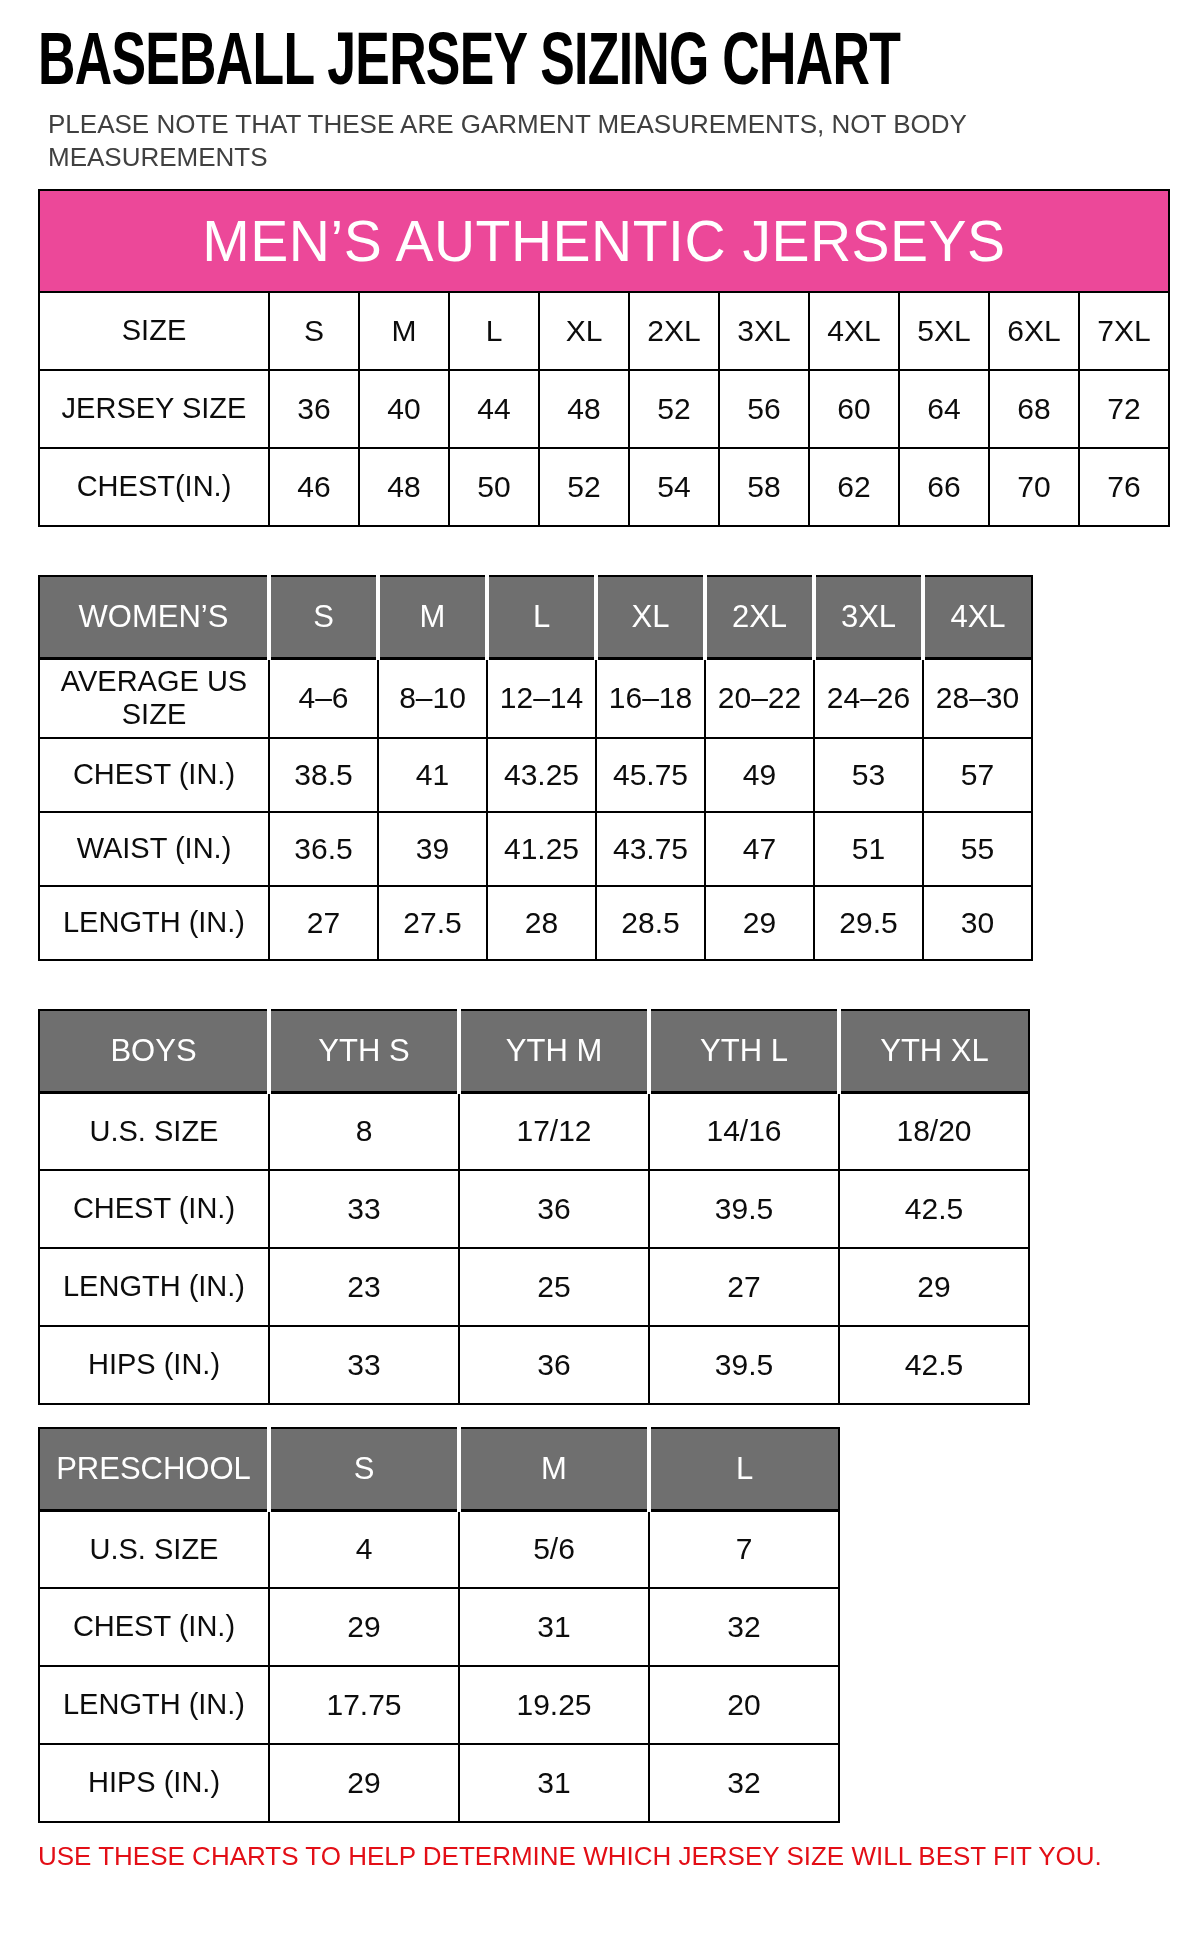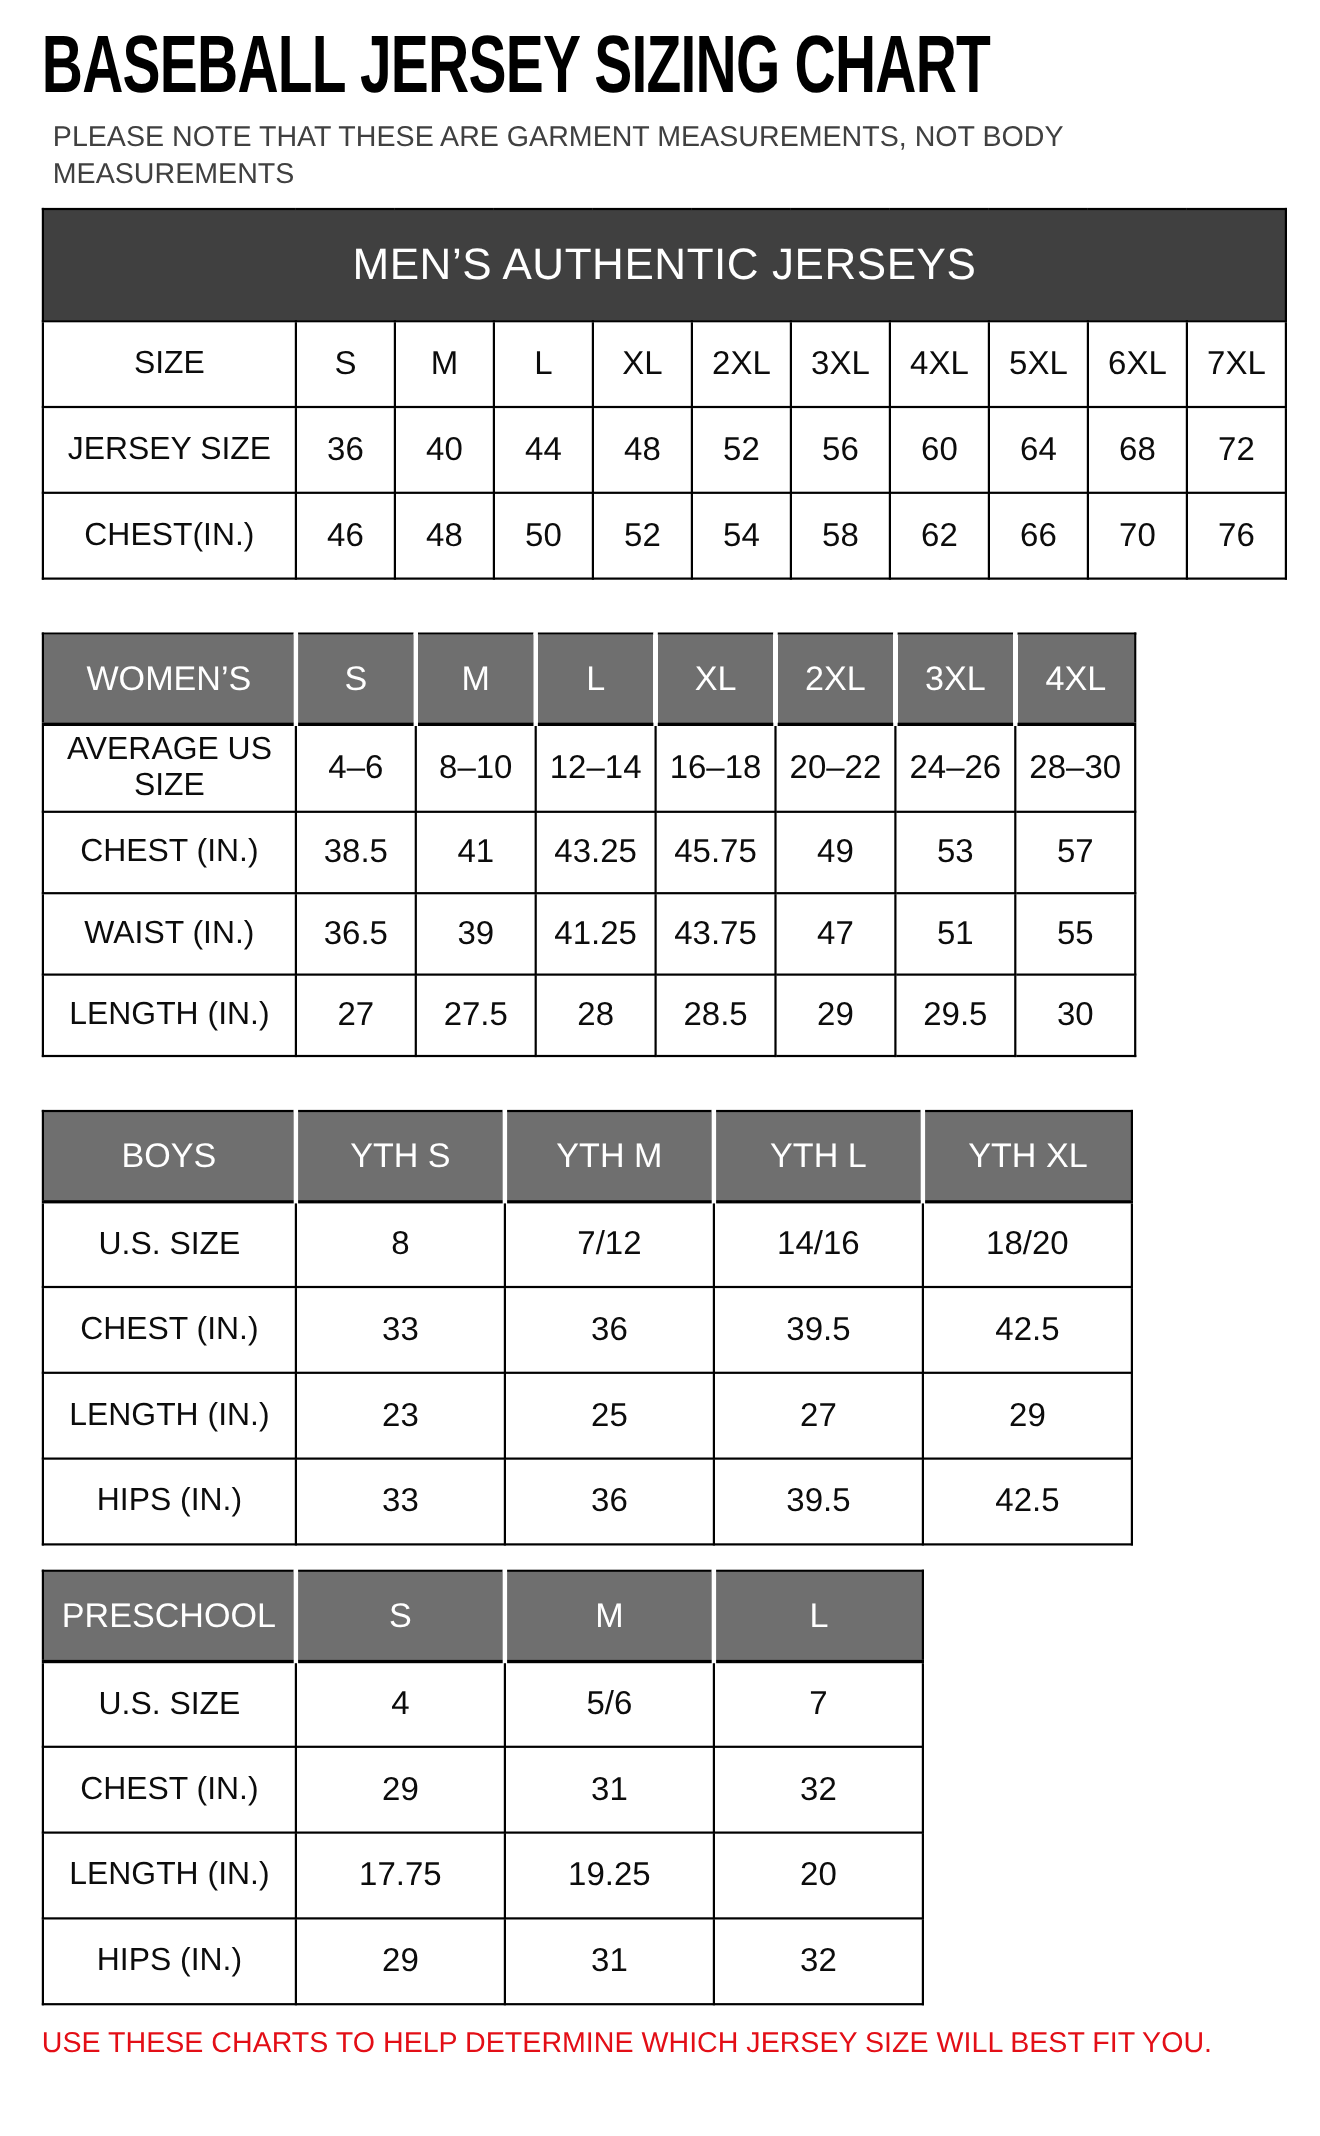--- a/index.html
+++ b/index.html
@@ -58,23 +58,23 @@
     text-align: center;
     vertical-align: middle;
     padding: 0;
     font-weight: normal;
     overflow: hidden;
   }
   .value-cell { font-size: 30px; color: #0c0c0c; }
   .row-label  { font-size: 29px; color: #0c0c0c; padding: 0 8px; line-height: 1.15; }
 
   .banner-cell {
-    background: #404040;
+    background: #ec4899;
     color: #fff;
-    font-size: 40px;
+    font-size: 57px;
     letter-spacing: 0.5px;
     border-bottom: 3px solid #000;
   }
   .gray-header th {
     background: #6f6f6f;
     color: #fff;
     font-size: 31px;
     border-left: 4px solid #fff;
     border-top: 2px solid #000;
     border-bottom: 3px solid #000;
@@ -258,21 +258,21 @@
           <th>YTH S</th>
           <th>YTH M</th>
           <th>YTH L</th>
           <th>YTH XL</th>
         </tr>
       </thead>
     <tbody>
         <tr>
           <th class="row-label">U.S. SIZE</th>
           <td class="value-cell">8</td>
-          <td class="value-cell">7/12</td>
+          <td class="value-cell">17/12</td>
           <td class="value-cell">14/16</td>
           <td class="value-cell">18/20</td>
         </tr>
         <tr>
           <th class="row-label">CHEST (IN.)</th>
           <td class="value-cell">33</td>
           <td class="value-cell">36</td>
           <td class="value-cell">39.5</td>
           <td class="value-cell">42.5</td>
         </tr>

